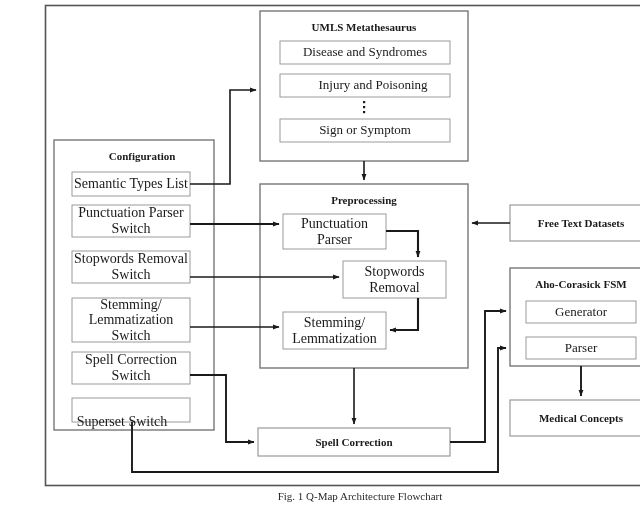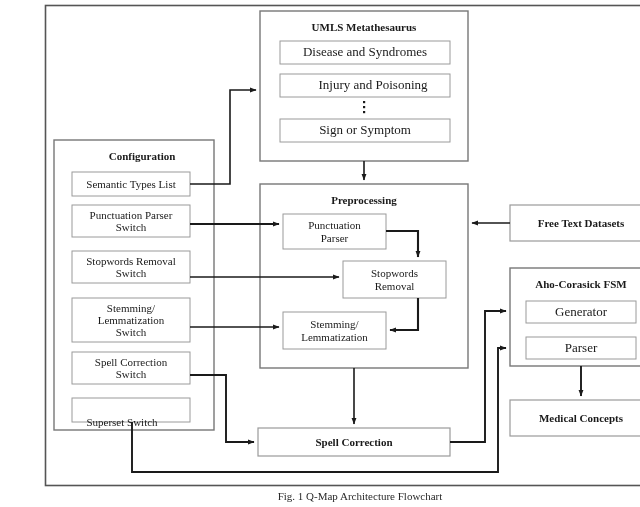--- a/index.html
+++ b/index.html
@@ -21,21 +21,21 @@
     display:flex;align-items:center;justify-content:center;
     text-align:center;
     line-height:1.12;
     box-sizing:border-box;
     pointer-events:none;
     white-space:pre-line;
   }
   .hdr{font-weight:bold;}
   .fs11{font-size:11px;}
   .fs9{font-size:13px;}
-  .fs85{font-size:11px;}
+  .fs85{font-size:14px;}
   .caption{
     position:absolute;left:0;top:490px;width:640px;
     text-align:center;font-size:11px;color:#2a2a2a;
     font-family:"Liberation Serif","DejaVu Serif",serif;
   }
 </style>
 </head>
 <body>
 
 <div id="figure">

